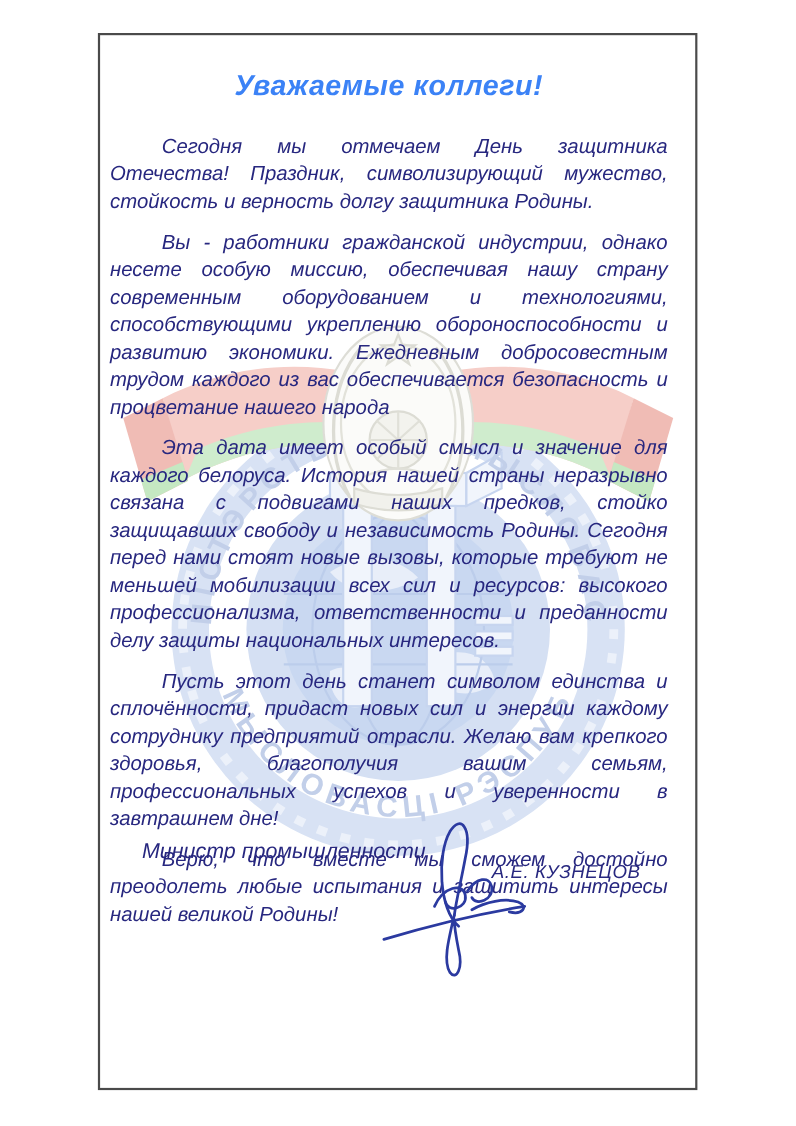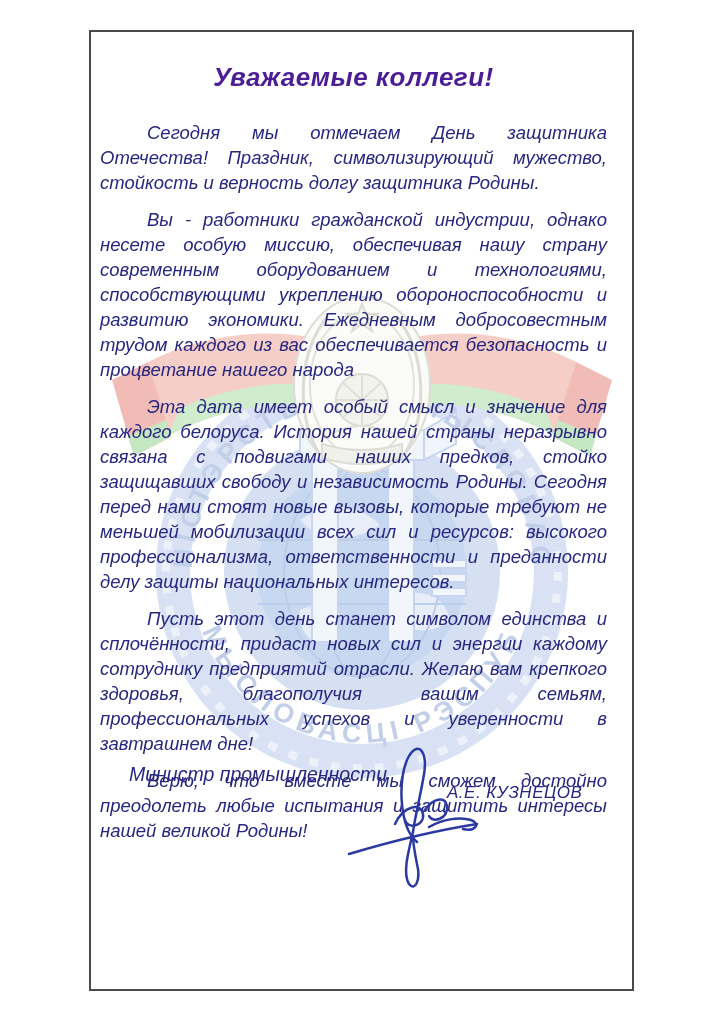--- a/index.html
+++ b/index.html
@@ -24,21 +24,21 @@
   .page-inner{
     position:absolute;left:0;top:0;right:0;
     padding:30px 25px 0 9px;
   }
   .title{
     margin:0 0 27px 0;
     text-align:center;
     font-size:26px;
     font-weight:bold;
     font-style:italic;
-    color:#4c1d95;
+    color:#3b82f6;
     letter-spacing:0.5px;
   }
   .body-text p{
     margin:0 0 12px 0;
     text-indent:47px;
     text-align:justify;
     font-size:18.5px;
     line-height:25px;
     font-style:italic;
     color:#27277f;

